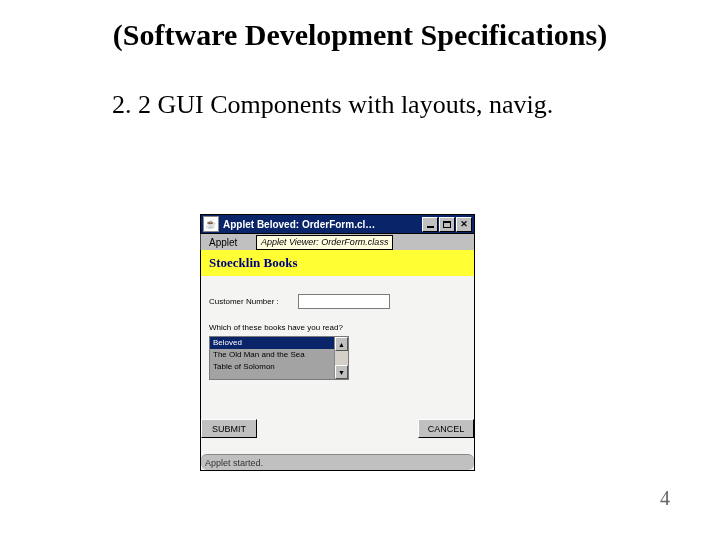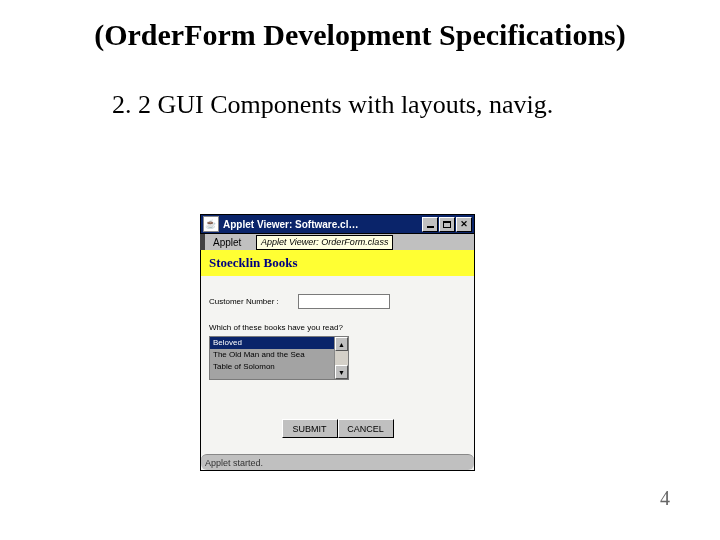--- a/index.html
+++ b/index.html
@@ -61,21 +61,21 @@
     display:flex;align-items:center;justify-content:center;
     font-family:Arial,sans-serif;font-size:9px;font-weight:700;color:#000;
     line-height:1;
   }
   .minbtn::after{content:"";display:block;width:7px;height:2px;background:#000;margin-top:6px}
   .maxbtn::after{content:"";display:block;width:8px;height:7px;border:1px solid #000;border-top:2px solid #000;box-sizing:border-box}
 
   .menubar{
     height:16px;
     background:#c0c0c0;
-    border-left:5px solid #404040;border-right:1px solid #000;
+    border-left:1px solid #404040;border-right:1px solid #000;
     font-family:Tahoma,Arial,sans-serif;font-size:10px;
     display:flex;align-items:center;
     padding:0 4px;
   }
   .menuitem{padding:0 4px}
 
   .tooltip-chip{
     position:absolute;
     left:56px;top:21px;
     background:#ffffe0;
@@ -135,21 +135,21 @@
   }
   .sbtn{
     height:12px;background:#c0c0c0;
     border-top:1px solid #fff;border-left:1px solid #fff;
     border-right:1px solid #555;border-bottom:1px solid #555;
     display:flex;align-items:center;justify-content:center;font-size:7px;
   }
 
   .btn-row{
     position:absolute;left:0;right:0;bottom:32px;
-    display:flex;justify-content:center;
+    display:flex;justify-content:space-between;
   }
   .wbtn{
     min-width:54px;height:17px;
     background:#c0c0c0;
     border-top:1px solid #fff;border-left:1px solid #fff;
     border-right:1px solid #000;border-bottom:1px solid #000;
     font-family:Tahoma,Arial,sans-serif;font-size:9px;
     display:flex;align-items:center;justify-content:center;
   }
   .statusbar{
@@ -161,32 +161,32 @@
 
   .page-num{
     position:absolute;right:50px;bottom:30px;
     font-family:"Times New Roman",serif;font-size:20px;color:#666;
   }
 </style>
 </head>
 <body>
 
 <div class="slide-title">
-  <div>(OrderForm Development Specifications)</div>
+  <div>(Software Development Specifications)</div>
 </div>
 
 <div class="section-heading">2. 2 GUI Components  with layouts, navig.</div>
 
 <div class="applet-wrap">
 
   <div class="titlebar">
     <div class="sysicon">
         <span>☕</span>
       </div>
-    <div class="title-text">Applet Viewer: Software.cl…</div>
+    <div class="title-text">Applet Beloved: OrderForm.cl…</div>
     <div class="winbtn minbtn"></div>
     <div class="winbtn maxbtn"></div>
     <div class="winbtn">
         <span>✕</span>
       </div>
   </div>
 
   <div class="menubar">
     <div class="menuitem">Applet</div>
   </div>

